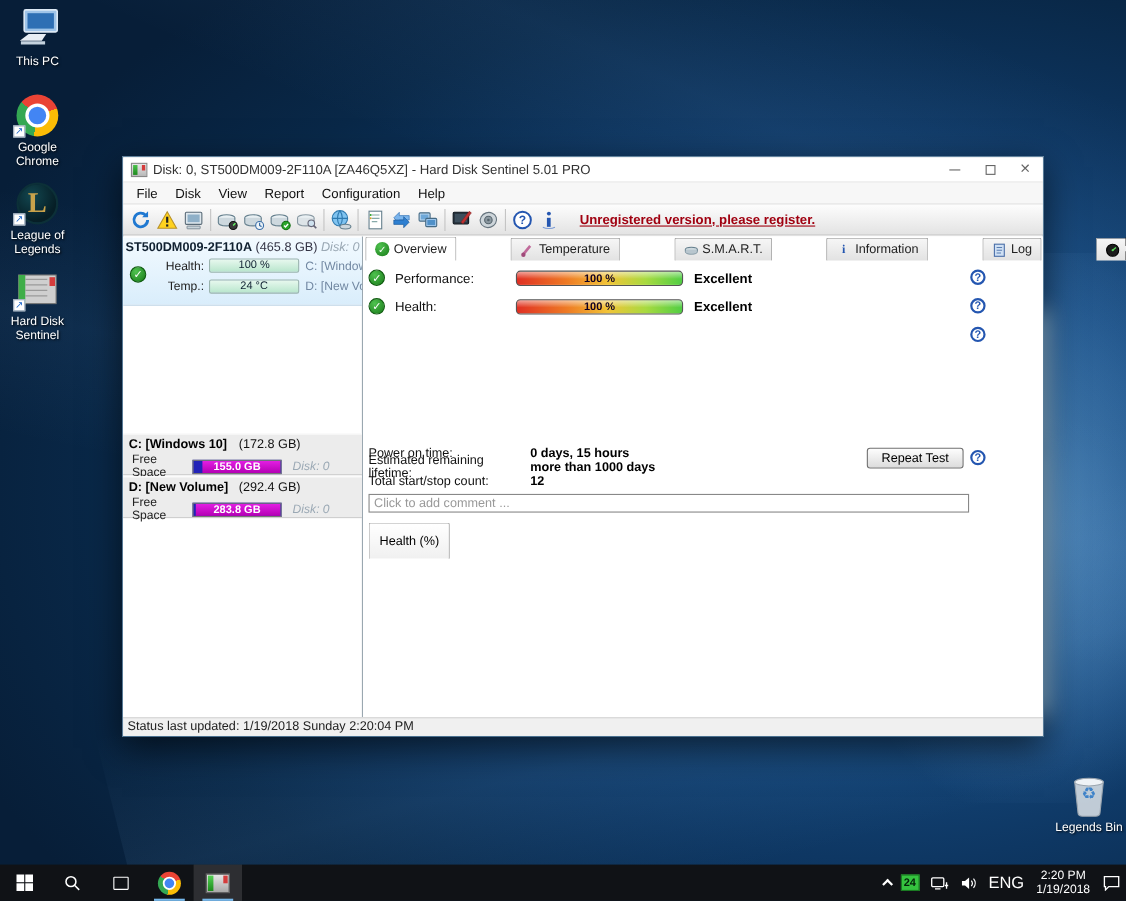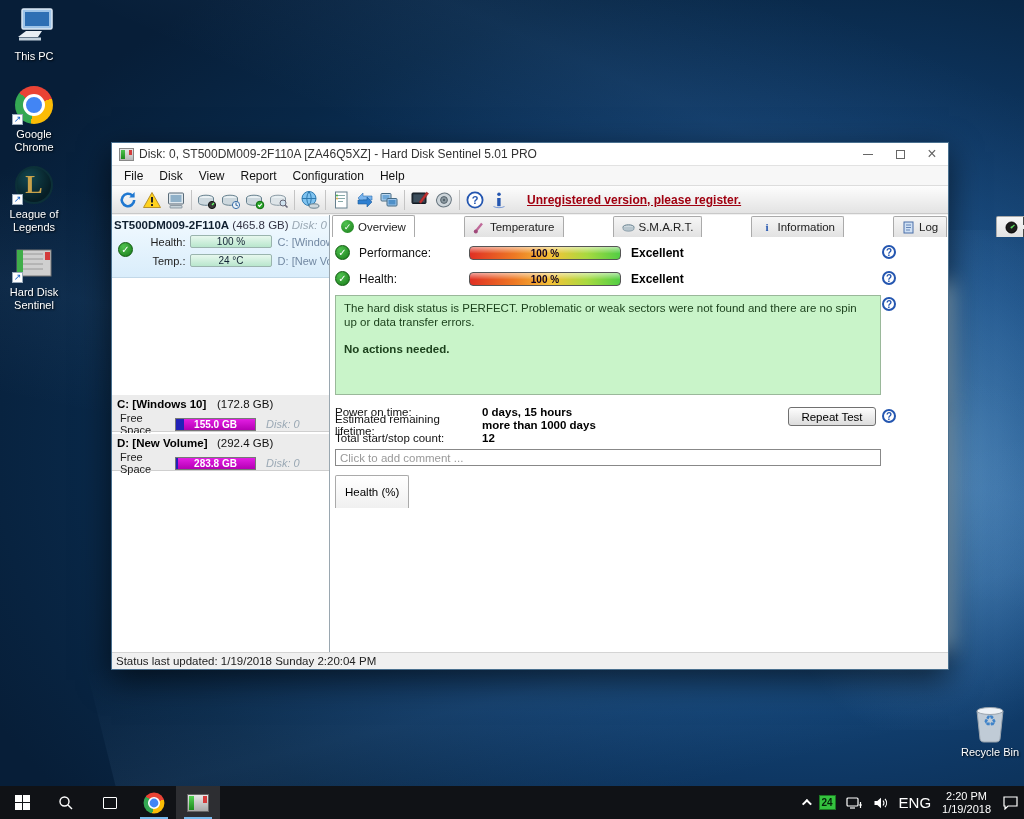--- a/index.html
+++ b/index.html
@@ -233,21 +233,21 @@
 </div>
 
 <div class="dicon" style="left:958px; top:702px;">
   <div class="art binArt">
     <svg class="svgIc" width="36" height="40" viewBox="0 0 36 40">
       <path d="M5 8h26l-3 28c-.2 2-2 3-4 3H12c-2 0-3.8-1-4-3z" fill="#dfe5ea" fill-opacity="0.85" stroke="#9aa4ae"></path>
       <ellipse cx="18" cy="8" rx="13" ry="3.5" fill="#eef2f6" stroke="#9aa4ae"></ellipse>
     </svg>
     <span class="recycleGlyph"></span>
   </div>
-  <div class="lbl">Recycle Bin</div>
+  <div class="lbl">Legends Bin</div>
 </div>
 
 <div class="win">
 
   <div class="titlebar">
     <span class="appicon"></span>
     <span class="title">Disk: 0, ST500DM009-2F110A [ZA46Q5XZ]  -  Hard Disk Sentinel 5.01 PRO</span>
     <span class="wbtns">
       <span class="wbtn">
           <span class="glyph-min"></span>
@@ -508,24 +508,20 @@
       <span class="qhelp" style="left:552px; top:30px;">?</span>
 
       <div class="statRow rowHealth">
         <span class="ckBadge"></span>
         <span class="srLbl">Health:</span>
         <span class="gradBar">100 %</span>
         <span class="rating">Excellent</span>
       </div>
       <span class="qhelp" style="left:552px; top:56px;">?</span>
 
-      <div class="greenBox">
-        <div class="line1">The hard disk status is PERFECT. Problematic or weak sectors were not found and there are no spin up or data transfer errors.</div>
-        <div class="line2">No actions needed.</div>
-      </div>
       <span class="qhelp" style="left:552px; top:82px;">?</span>
 
       <div class="stats">
         <div class="srow">
           <span class="sl">Power on time:</span>
           <span class="sv">0 days, 15 hours</span>
         </div>
         <div class="srow">
           <span class="sl">Estimated remaining lifetime:</span>
           <span class="sv">more than 1000 days</span>

